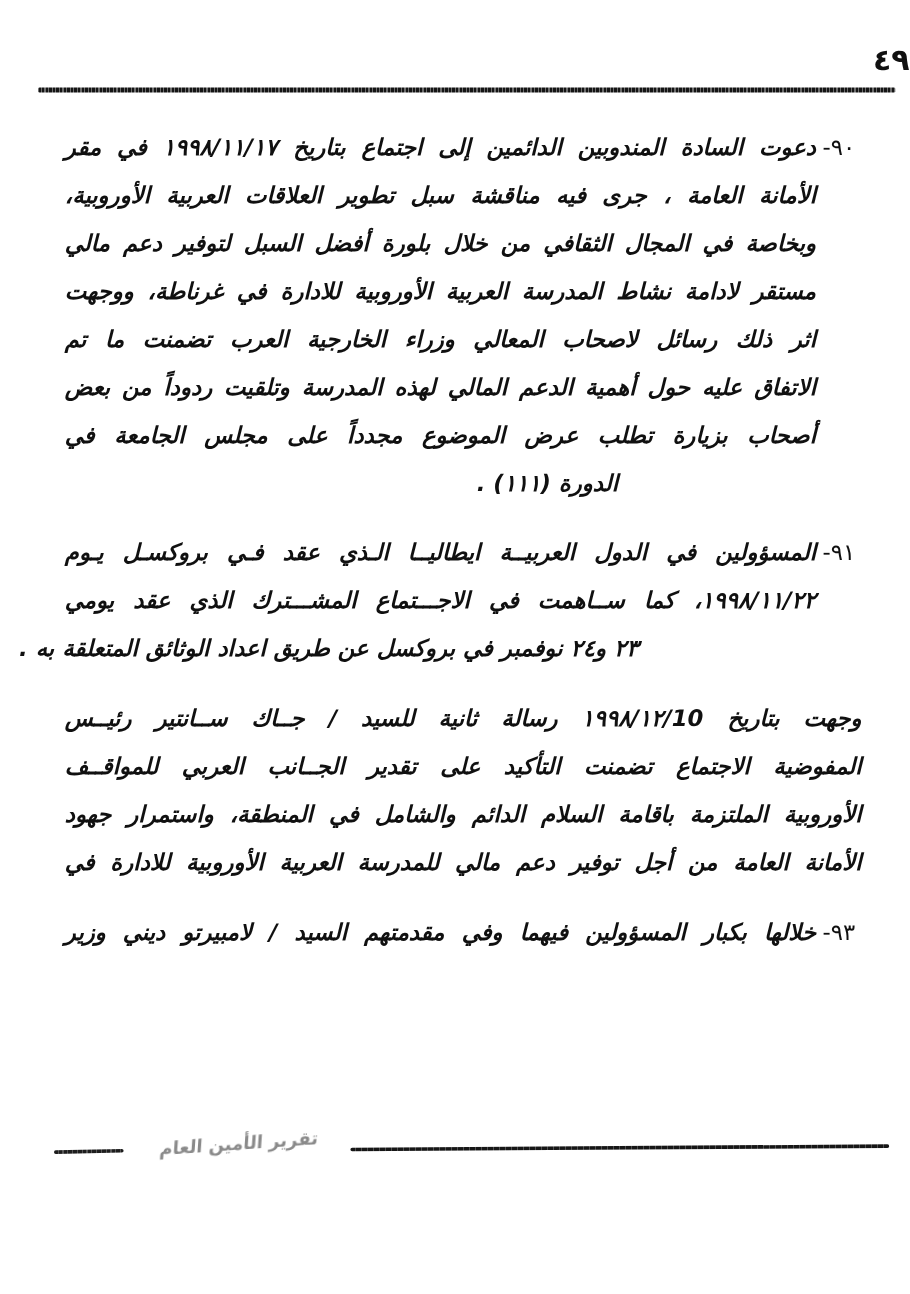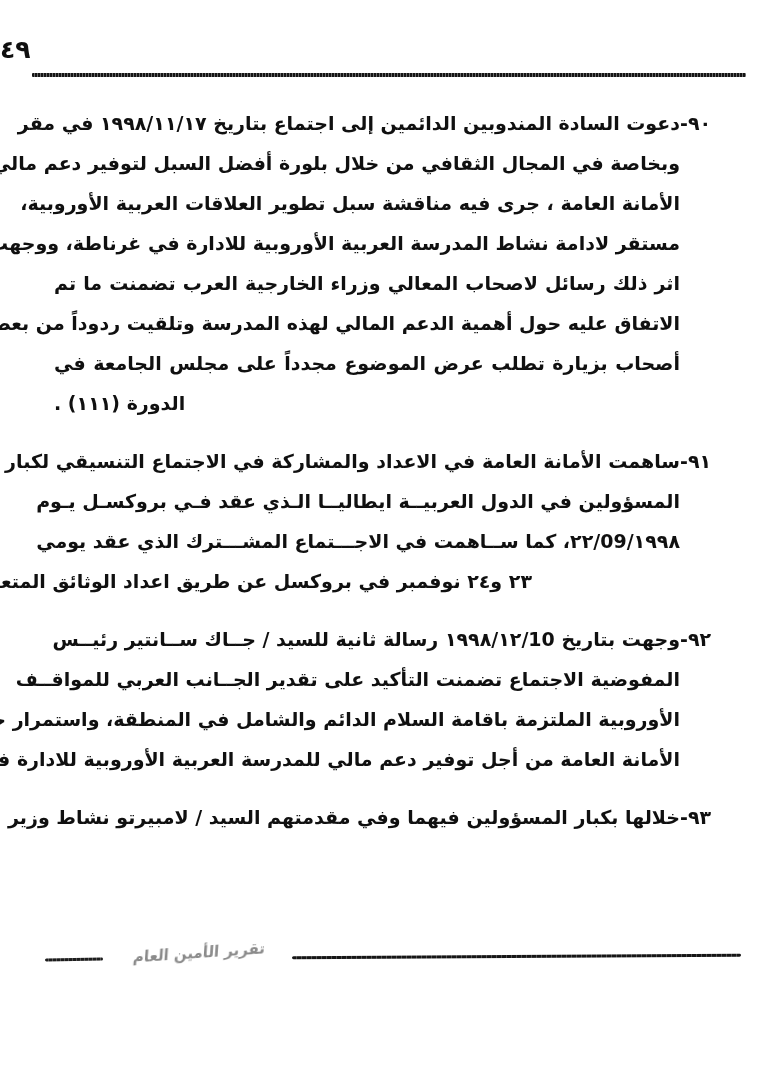--- a/index.html
+++ b/index.html
@@ -2,41 +2,41 @@
 <html lang="ar" dir="rtl"><head>
 <meta charset="utf-8">
 <style>
   html,body{margin:0;padding:0;}
   body{
     width:758px;height:1078px;position:relative;overflow:hidden;
     background:#ffffff;color:#101010;direction:rtl;
     font-family:"DejaVu Sans", sans-serif;
   }
   .page-number{
-    padding-top:34px;text-align:left;
+    padding-top:34px;text-align:right;
     font-size:25px;font-weight:bold;line-height:32px;letter-spacing:2px;
   }
   .header-rule{
     height:4px;margin:7px 12px 0 32px;
     background:repeating-linear-gradient(90deg,#141414 0 2px,#6d6d6d 2px 3px);
     border-radius:1px;
   }
   .content{padding:26px 40px 0 54px;}
   .para{display:flex;margin-bottom:18px;}
   .num{
-    flex:0 0 38px;font-size:19px;font-weight:bold;line-height:40px;
-    white-space:nowrap;text-align:left;
+    flex:0 0 38px;font-size:19px;font-weight:normal;line-height:40px;
+    white-space:nowrap;text-align:center;
   }
-  .lines{flex:1 1 auto;min-width:0;}
+  .lines{flex:1 1 auto;min-width:0;font-style:italic;}
   .line{
     font-size:19px;font-weight:bold;line-height:40px;white-space:nowrap;
     overflow:visible;
   }
   .line.justify{text-align:justify;text-align-last:justify;}
-  .line.right{text-align:left;}
+  .line.right{text-align:right;}
   .footer{position:absolute;top:942px;left:0;right:0;height:40px;}
   .footer-rule-left{
     position:absolute;left:45px;top:16px;width:58px;height:3px;
     background:repeating-linear-gradient(90deg,#1d1d1d 0 3px,#555 3px 4px);
     transform:rotate(-1.2deg);border-radius:2px;
   }
   .footer-stamp{
     position:absolute;left:104px;top:2px;width:190px;text-align:center;
     font-size:15px;font-weight:bold;color:#6e6e6e;opacity:.8;
     letter-spacing:1px;transform:rotate(-4deg) skewX(-8deg);
@@ -52,51 +52,49 @@
 <body>
 
 <div class="page-number">٤٩</div>
 <div class="header-rule"></div>
 
 <div class="content">
     <div class="para">
       <div class="num">٩٠-</div>
       <div class="lines">
         <div class="line justify">دعوت السادة المندوبين الدائمين إلى اجتماع بتاريخ ١٩٩٨/١١/١٧ في  مقر</div>
+        <div class="line justify">الأمانة العامة ، جرى فيه مناقشة  سبل تطوير العلاقات العربية الأوروبية،</div>
         <div class="line justify">وبخاصة في المجال الثقافي من خلال بلورة  أفضل السبل لتوفير دعم مالي</div>
-        <div class="line justify">الأمانة العامة ، جرى فيه مناقشة  سبل تطوير العلاقات العربية الأوروبية،</div>
         <div class="line justify">مستقر لادامة نشاط المدرسة العربية الأوروبية للادارة في غرناطة، ووجهت</div>
         <div class="line justify">اثر ذلك رسائل  لاصحاب المعالي وزراء الخارجية العرب تضمنت ما تم</div>
         <div class="line justify">الاتفاق عليه حول أهمية الدعم المالي لهذه المدرسة  وتلقيت ردوداً من بعض</div>
         <div class="line justify">أصحاب بزيارة تطلب  عرض الموضوع مجدداً على مجلس الجامعة في</div>
         <div class="line right" style="padding-right: 165px;">الدورة (١١١) .</div>
       </div>
     </div>
     <div class="para">
       <div class="num">٩١-</div>
       <div class="lines">
-        <div class="line justify">ساهمت الأمانة العامة في الاعداد والمشاركة في الاجتماع التنسيقي لكبار</div>
         <div class="line justify">المسؤولين في الدول العربيــة ايطاليــا الـذي عقد فـي بروكسـل يـوم</div>
-        <div class="line justify">١٩٩٨/09/٢٢، كما ســاهمت في  الاجـــتماع المشـــترك الذي عقد يومي</div>
+        <div class="line justify">١٩٩٨/١١/٢٢، كما ســاهمت في  الاجـــتماع المشـــترك الذي عقد يومي</div>
         <div class="line right" style="padding-right: 148px;">٢٣ و٢٤ نوفمبر في بروكسل عن طريق اعداد الوثائق المتعلقة به .</div>
       </div>
     </div>
     <div class="para">
-      <div class="num">٩٢-</div>
       <div class="lines">
         <div class="line justify">وجهت بتاريخ ١٩٩٨/١٢/10 رسالة ثانية للسيد / جــاك ســانتير رئيــس</div>
         <div class="line justify">المفوضية الاجتماع تضمنت التأكيد على تقدير الجــانب العربي للمواقــف</div>
         <div class="line justify">الأوروبية الملتزمة باقامة السلام الدائم والشامل في المنطقة، واستمرار جهود</div>
         <div class="line justify">الأمانة العامة من أجل توفير دعم مالي للمدرسة العربية الأوروبية للادارة في</div>
       </div>
     </div>
     <div class="para">
       <div class="num">٩٣-</div>
       <div class="lines">
-        <div class="line justify">خلالها بكبار  المسؤولين فيهما وفي مقدمتهم السيد / لامبيرتو نشاط وزير</div>
+        <div class="line justify">خلالها بكبار  المسؤولين فيهما وفي مقدمتهم السيد / لامبيرتو ديني وزير</div>
       </div>
     </div>
   </div>
 
 <div class="footer">
   <div class="footer-rule-left"></div>
   <div class="footer-stamp">تقرير الأمين العام</div>
   <div class="footer-rule-right"></div>
 </div>
 

